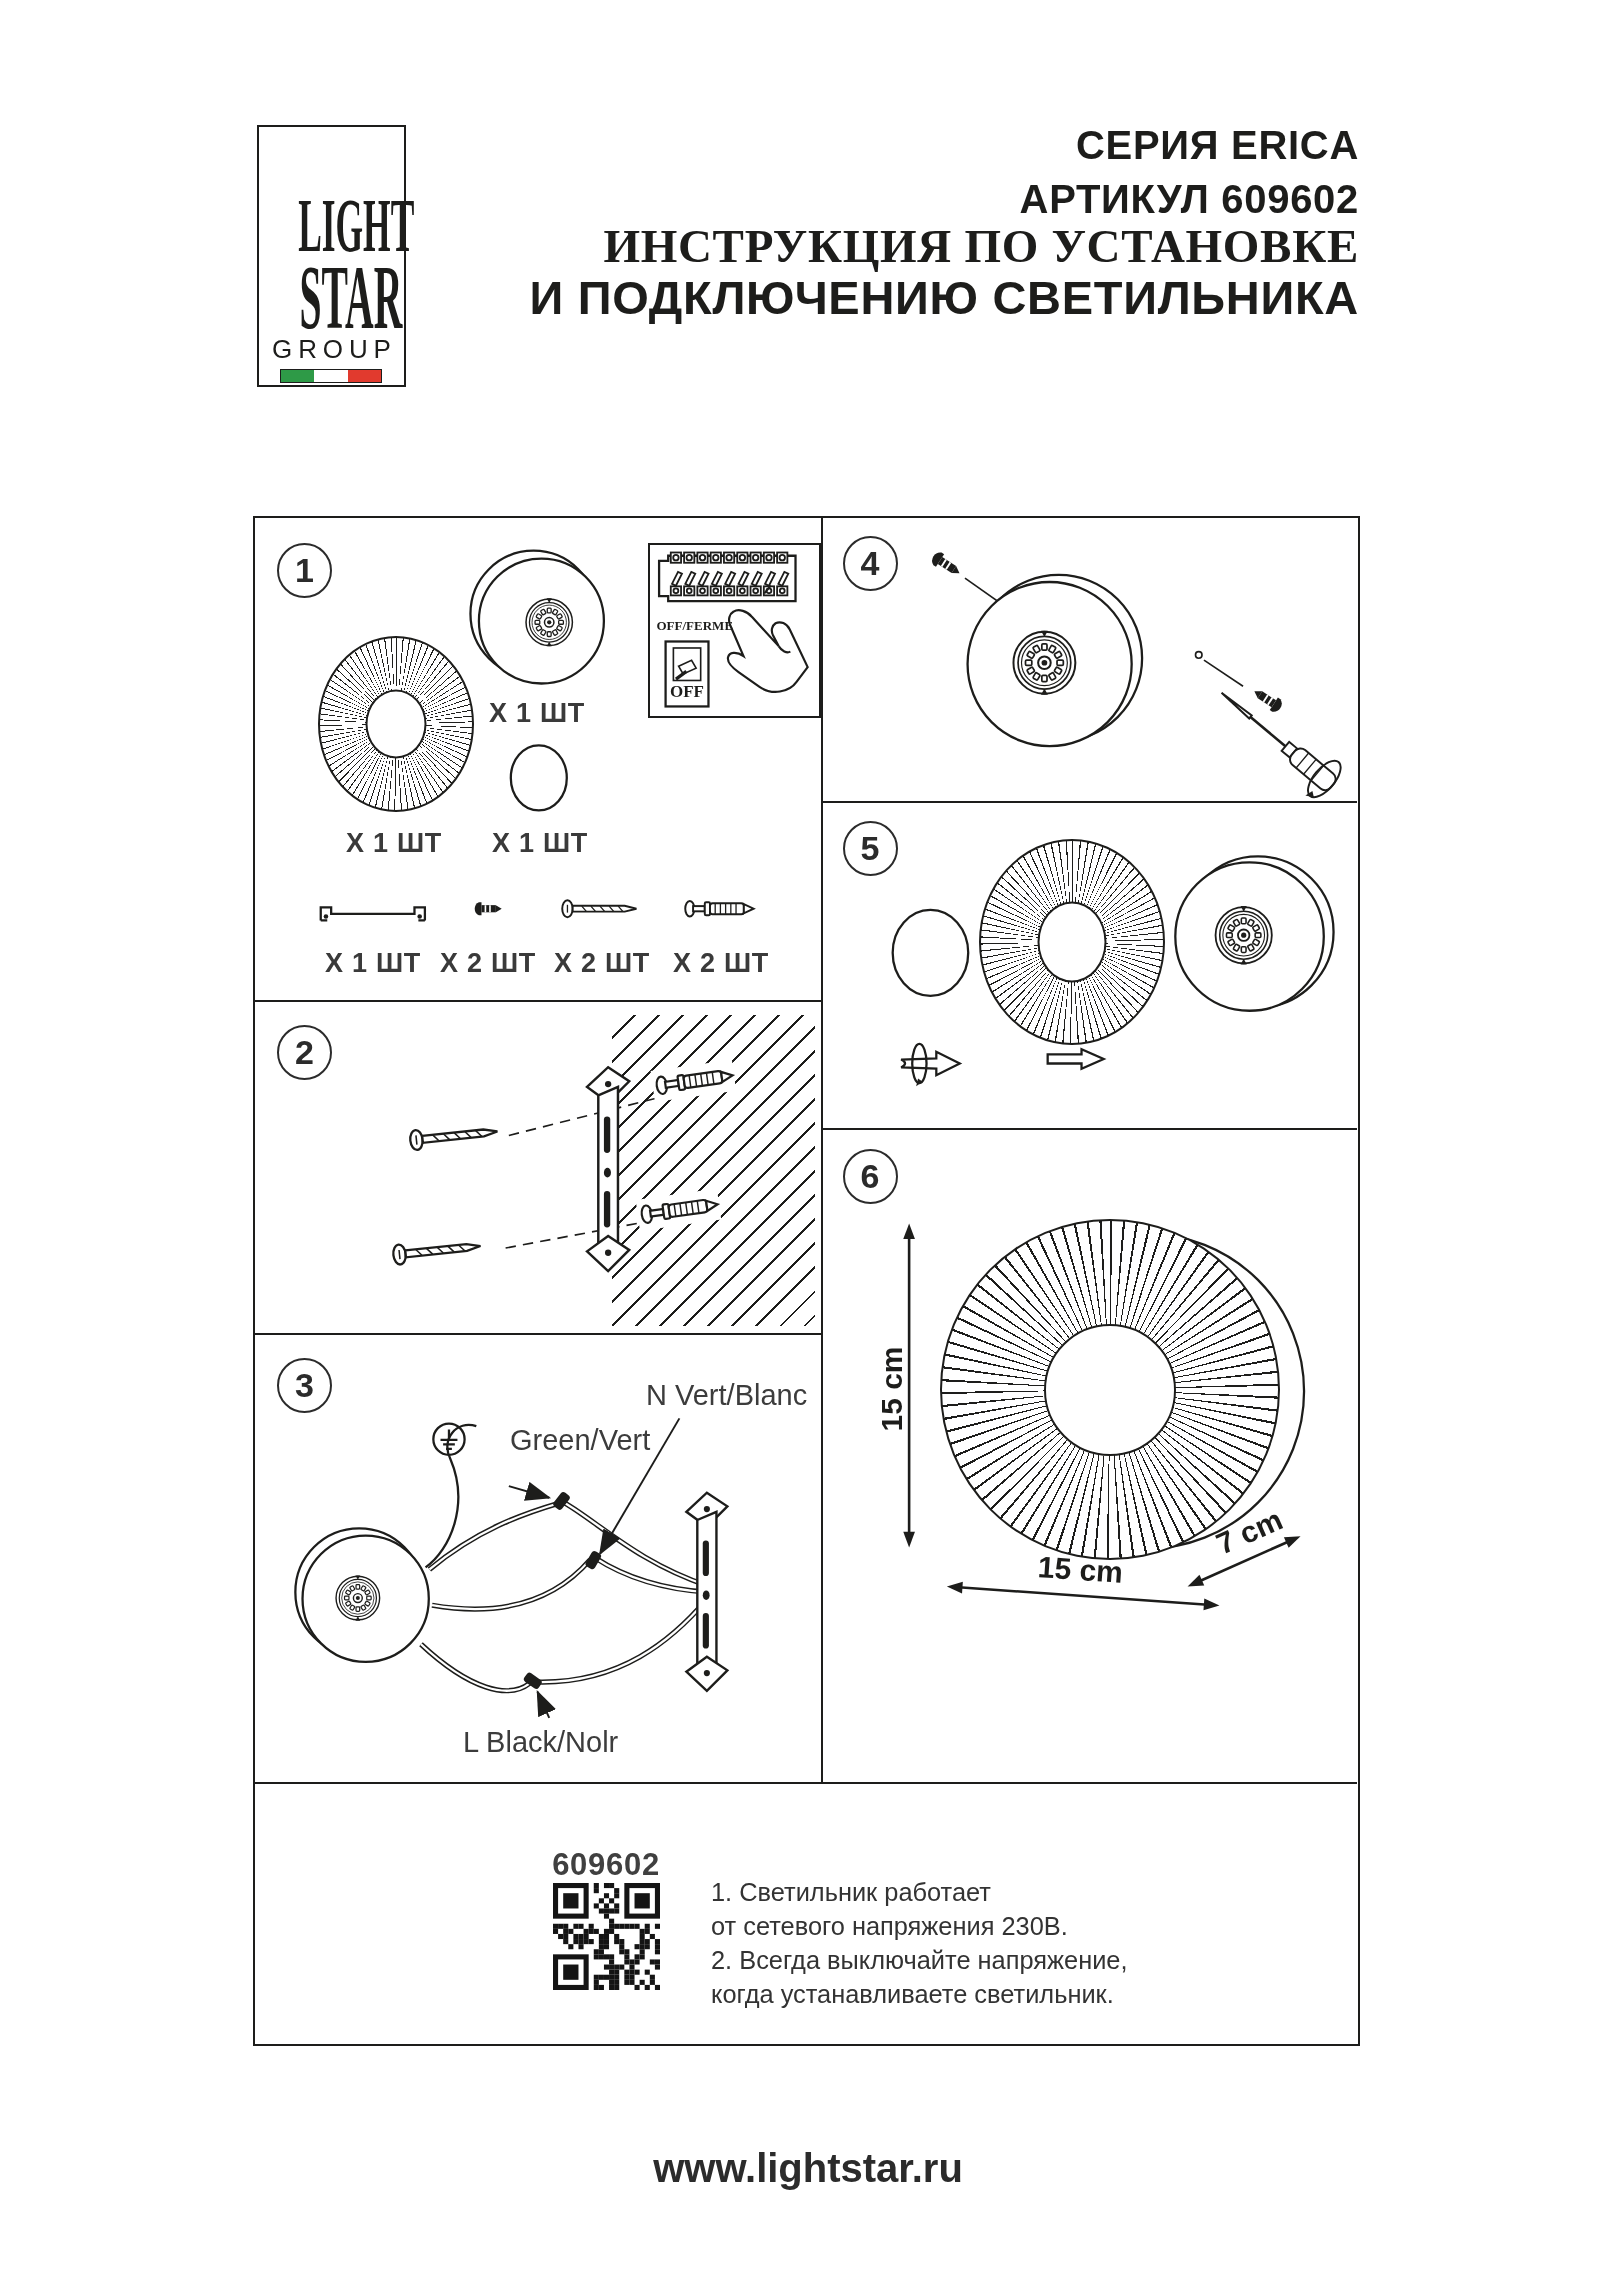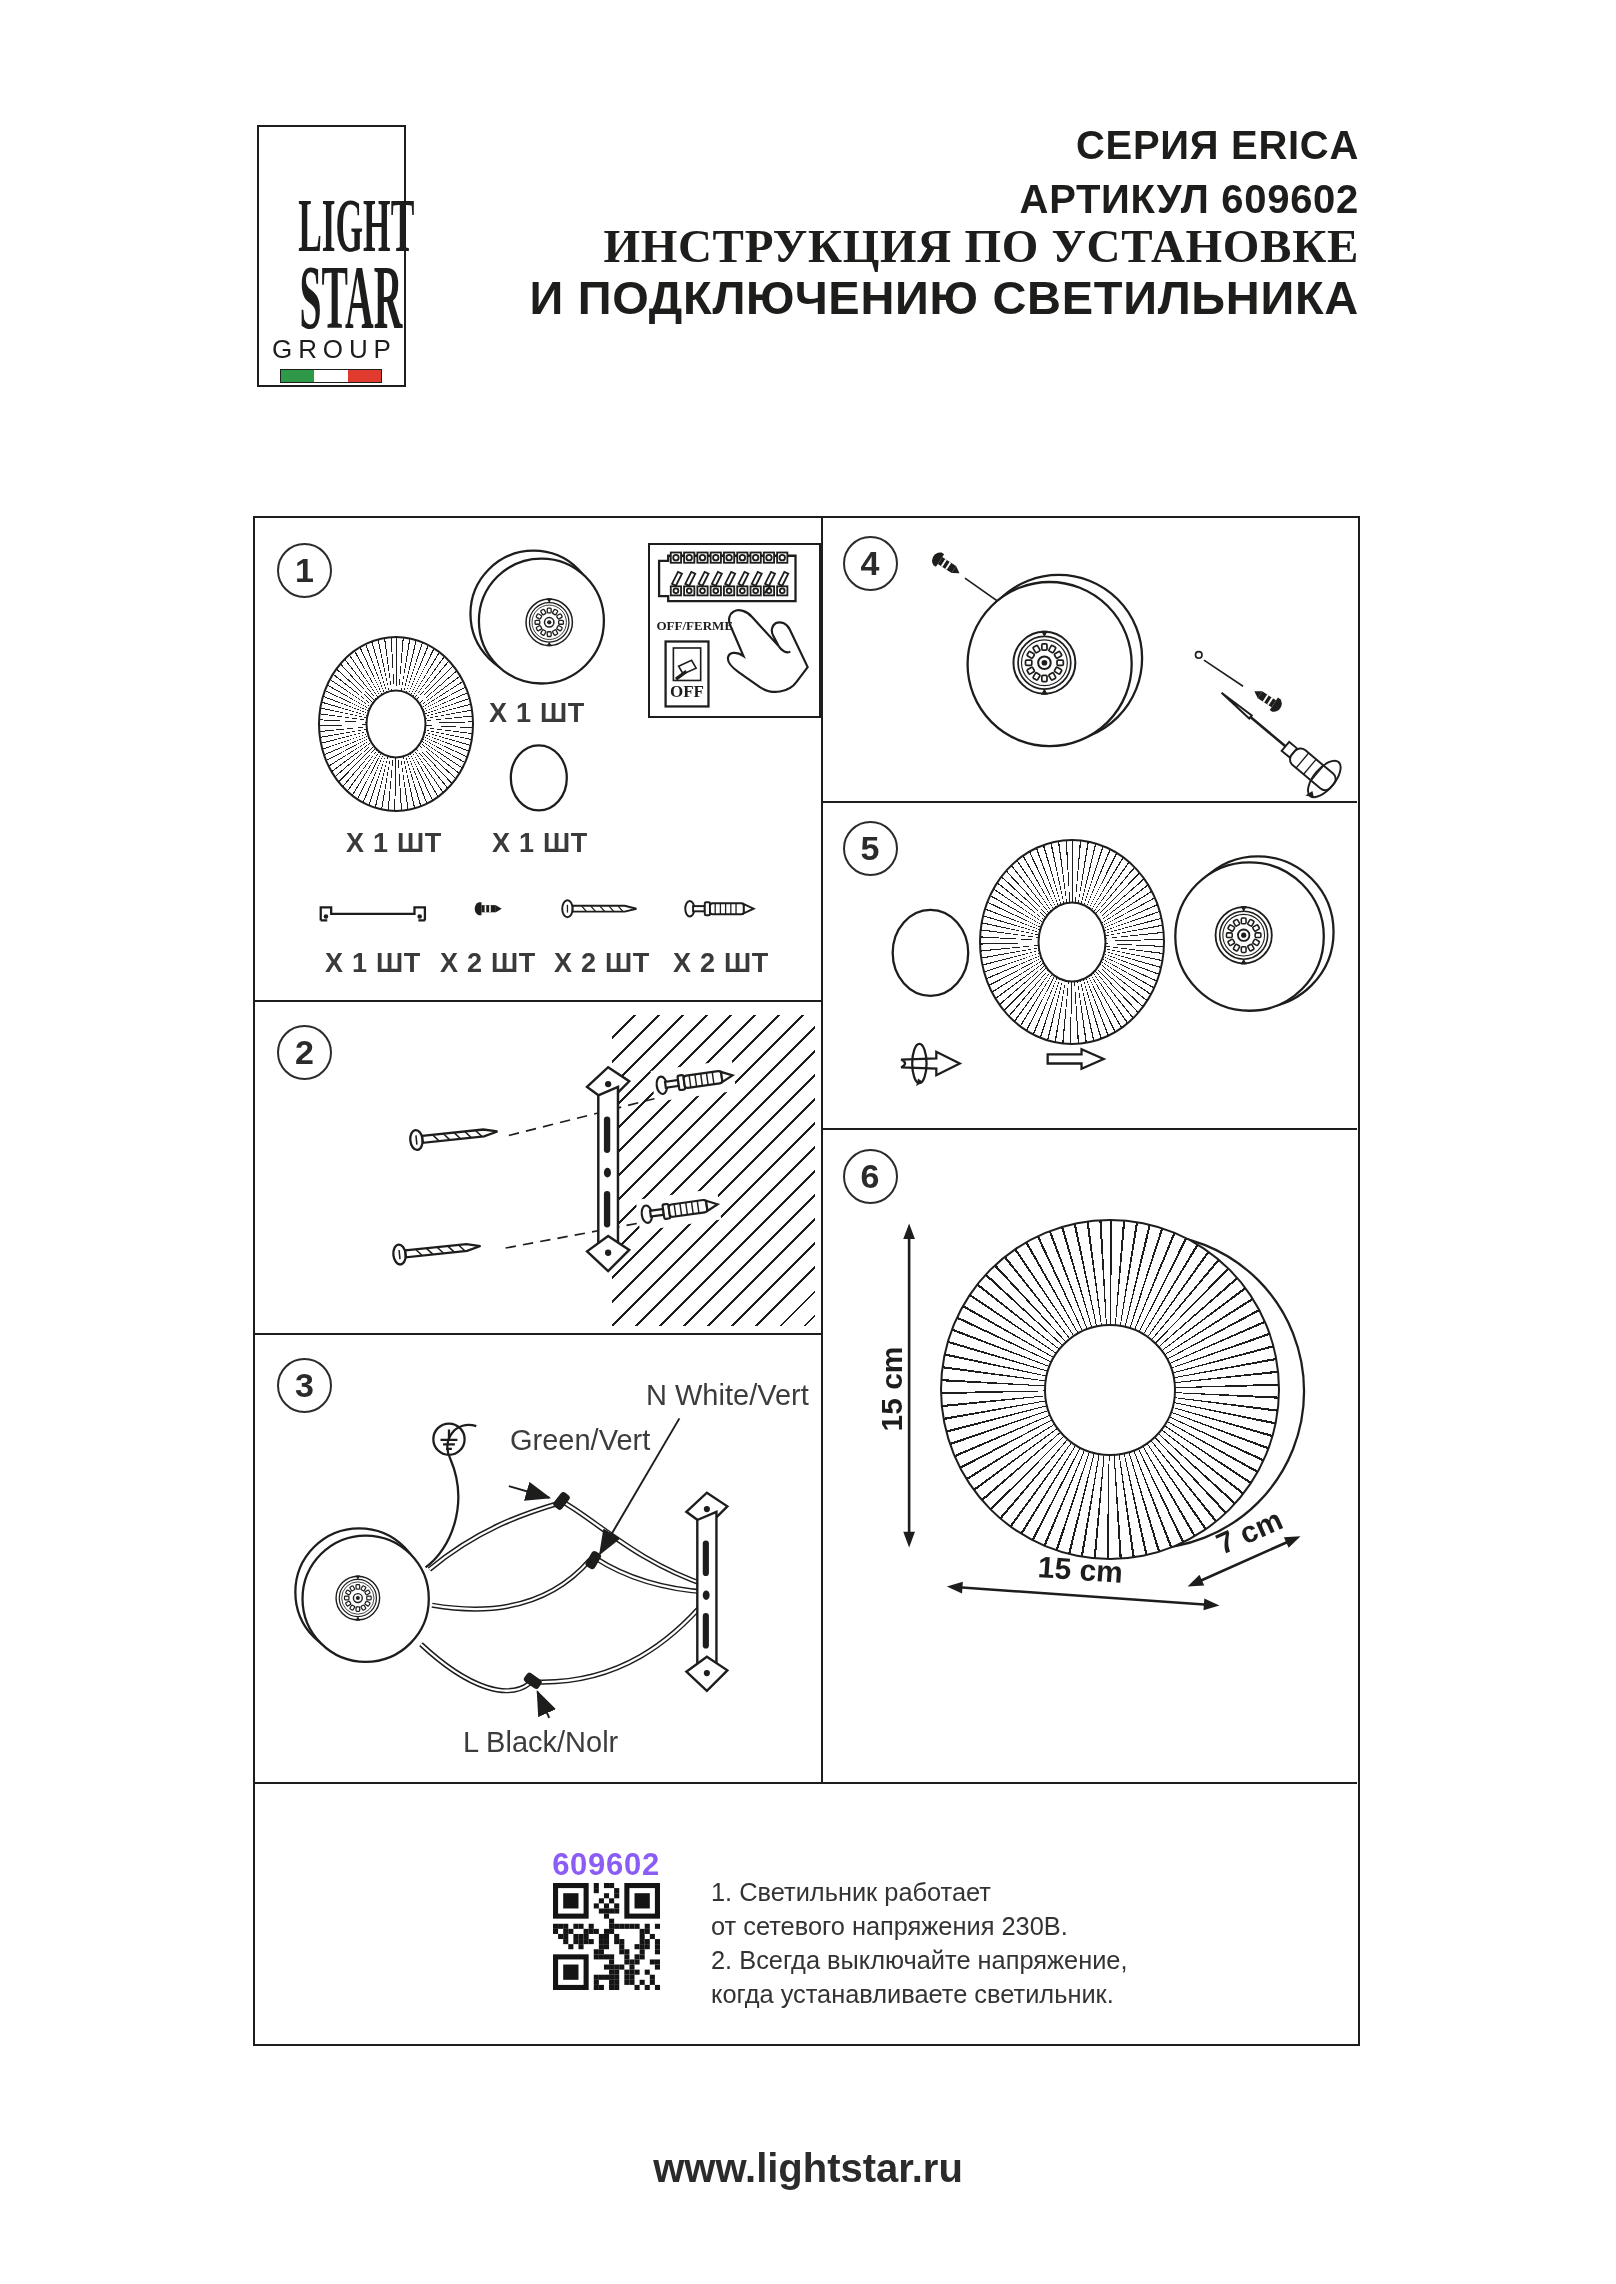--- a/index.html
+++ b/index.html
@@ -44,21 +44,21 @@
   .pleat::after{content:"";position:absolute;left:50%;top:50%;transform:translate(-50%,-50%);width:var(--hw);height:var(--hh);background:#fff;border:2px solid #1d1d1b;border-radius:50%;}
 
   .hatch{position:absolute;background:repeating-linear-gradient(135deg,#ffffff 0 15px,#1d1d1b 15px 17px);}
 
   
   .inset{position:absolute;left:393px;top:25.4px;width:169px;height:171px;border:2px solid #1d1d1b;background:#fff;}
   .inset-label{position:absolute;left:6.5px;top:73px;font-family:"Liberation Serif",serif;font-weight:bold;font-size:13px;letter-spacing:0;}
   .switch-off{position:absolute;left:17px;top:137px;width:40px;text-align:center;font-family:"Liberation Serif",serif;font-weight:bold;font-size:17px;}
 
   
-  .code-label{position:absolute;left:286px;top:63px;width:130px;text-align:center;font-size:31px;font-weight:bold;color:#8b5cf6;letter-spacing:0.7px;}
+  .code-label{position:absolute;left:286px;top:63px;width:130px;text-align:center;font-size:31px;font-weight:bold;color:#404040;letter-spacing:0.7px;}
   .notes{position:absolute;left:456px;top:91px;font-size:25.4px;line-height:34px;font-weight:400;color:#333;}
   .site{position:absolute;left:0;right:0;top:2146px;text-align:center;font-size:40px;font-weight:bold;color:#2b2b2b;}
 </style>
 </head>
 <body>
 
 <svg width="0" height="0" style="position:absolute" aria-hidden="true">
 <defs>
   <marker id="mArr" orient="auto" markerWidth="14" markerHeight="12" refX="12" refY="5">
     <path d="M0,0 L13,5 L0,10 z" fill="#1d1d1b"></path>
@@ -319,21 +319,21 @@
 
       <path d="M390,232 L452,250" stroke="#1d1d1b" stroke-width="3" fill="none" marker-end="url(#mArr)"></path>
       <path d="M652,128 L530,336" stroke="#1d1d1b" stroke-width="3" fill="none" marker-end="url(#mArr)"></path>
       <path d="M452,588 L434,548" stroke="#1d1d1b" stroke-width="3" fill="none" marker-end="url(#mArr)"></path>
 
       <g transform="translate(298,160)" stroke="#1d1d1b" stroke-width="3.5" fill="none">
         <circle r="24"></circle>
         <path d="M0,-15 V1 M-13,1 H13 M-9,8 H9 M-4.5,15 H4.5"></path>
       </g>
     </svg>
-    <div class="wire-label" style="left:391px;top:44px;">N White/Vert</div>
+    <div class="wire-label" style="left:391px;top:44px;">N Vert/Blanc</div>
     <div class="wire-label" style="left:219px;top:89px;margin-left:36px;">Green/Vert</div>
     <div class="wire-label" style="left:208px;top:391px;">L Black/Nolr</div>
   </div>
 
   <div class="panel p4">
     <div class="badge" style="left:19.5px;top:18px;">4</div>
     <svg class="draw" width="534" height="283" viewBox="0 0 820 434">
       <path d="M218,92 L300,150" stroke="#1d1d1b" stroke-width="2.5" fill="none"></path>
       <path d="M585,218 L645,258" stroke="#1d1d1b" stroke-width="2.5" fill="none"></path>
       <circle cx="362" cy="215" r="128" fill="#fff" stroke="#1d1d1b" stroke-width="3.5"></circle>

